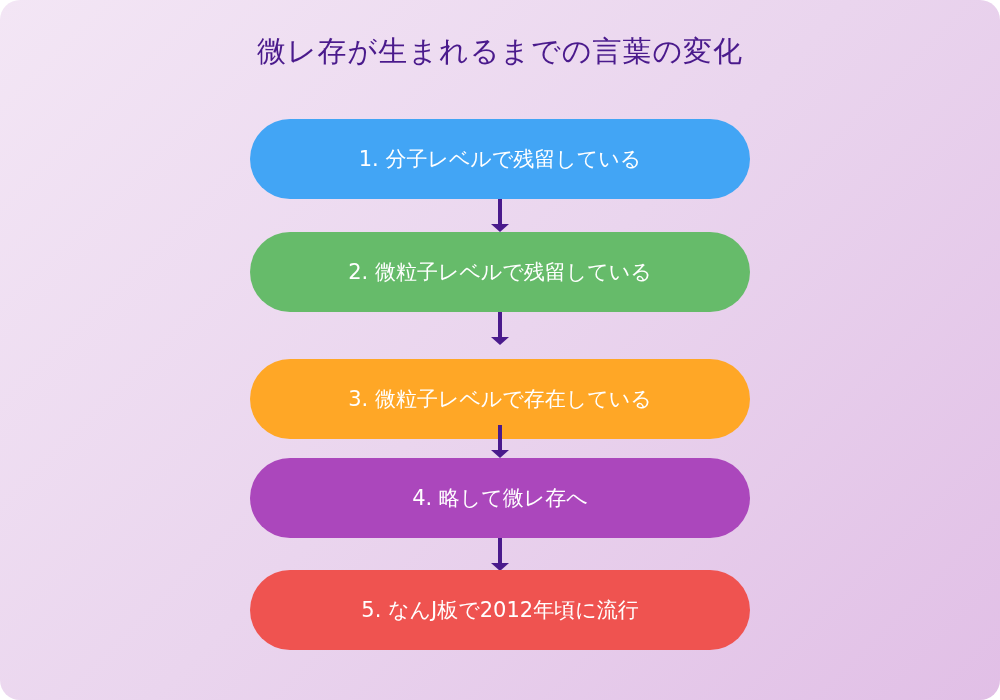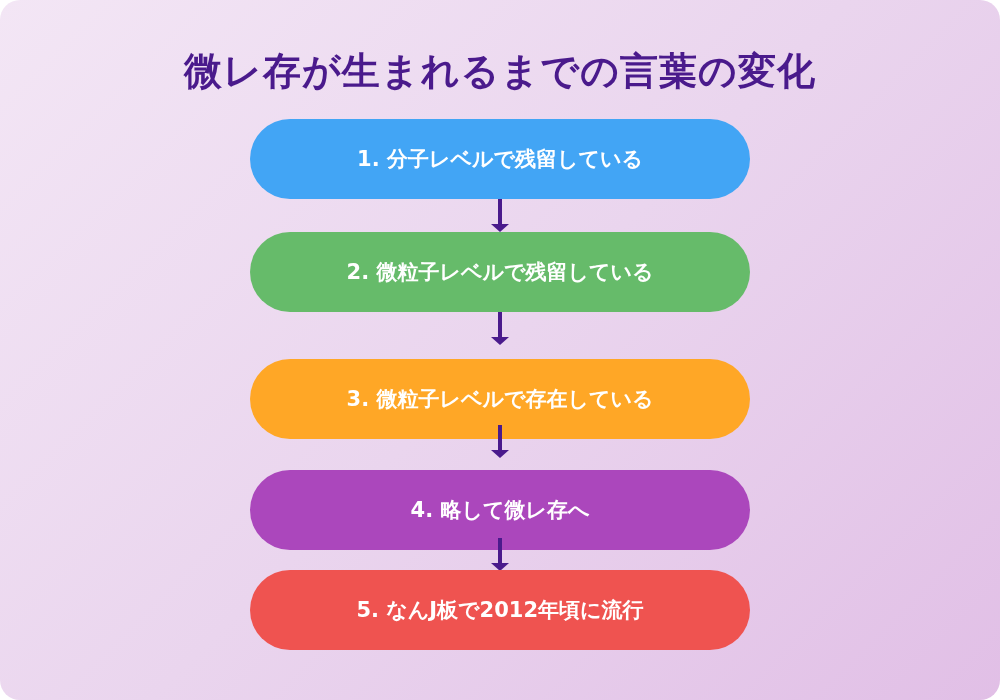--- a/index.html
+++ b/index.html
@@ -3,28 +3,28 @@
 <meta charset="utf-8">
 <style>
   html, body { margin:0; padding:0; background:#ffffff; }
   body { width:1000px; height:700px; overflow:hidden; font-family:"DejaVu Sans", "Liberation Sans", sans-serif; }
   .canvas {
     position:absolute; left:0; top:0; width:1000px; height:700px;
     border-radius:20px;
     background: linear-gradient(135deg, #f3e6f5 0%, #ead5ee 50%, #e1bfe6 100%);
   }
   .title {
-    position:absolute; left:0; top:46px; width:1000px; text-align:center;
-    font-size:38px; font-weight:bold; color:#4a1a8c; letter-spacing:1px;
+    position:absolute; left:0; top:32px; width:1000px; text-align:center;
+    font-size:29px; font-weight:normal; color:#4a1a8c; letter-spacing:1px;
   }
   .step {
     position:absolute; left:250px; width:500px; height:80px;
     border-radius:40px; color:#ffffff;
     display:flex; align-items:center; justify-content:center;
-    font-size:21px; font-weight:bold;
+    font-size:21px; font-weight:normal;
   }
   .arrow { position:absolute; left:491px; width:18px; }
   .arrow .shaft { position:absolute; left:7px; top:0; width:4px; background:#4a1a8c; }
   .arrow .head { position:absolute; left:0; width:0; height:0;
     border-left:9px solid transparent; border-right:9px solid transparent; border-top:8px solid #4a1a8c; }
 </style>
 </head>
 <body>
 
 <div class="canvas">
@@ -47,21 +47,21 @@
   </div>
 
   <div class="step" style="top:359px;background:#ffa726;">
     <span>3. 微粒子レベルで存在している</span>
   </div>
   <div class="arrow" style="top:425px;height:33px;">
     <div class="shaft" style="height:26px;"></div>
       <div class="head" style="top:25px;"></div>
   </div>
 
-  <div class="step" style="top:458px;background:#ab47bc;margin-top:12px;">
+  <div class="step" style="top:458px;background:#ab47bc;">
     <span>4. 略して微レ存へ</span>
   </div>
   <div class="arrow" style="top:538px;height:33px;">
     <div class="shaft" style="height:26px;"></div>
       <div class="head" style="top:25px;"></div>
   </div>
 
   <div class="step" style="top:570px;background:#ef5350;text-align:center;">
     <span>5. なんJ板で2012年頃に流行</span>
   </div>

